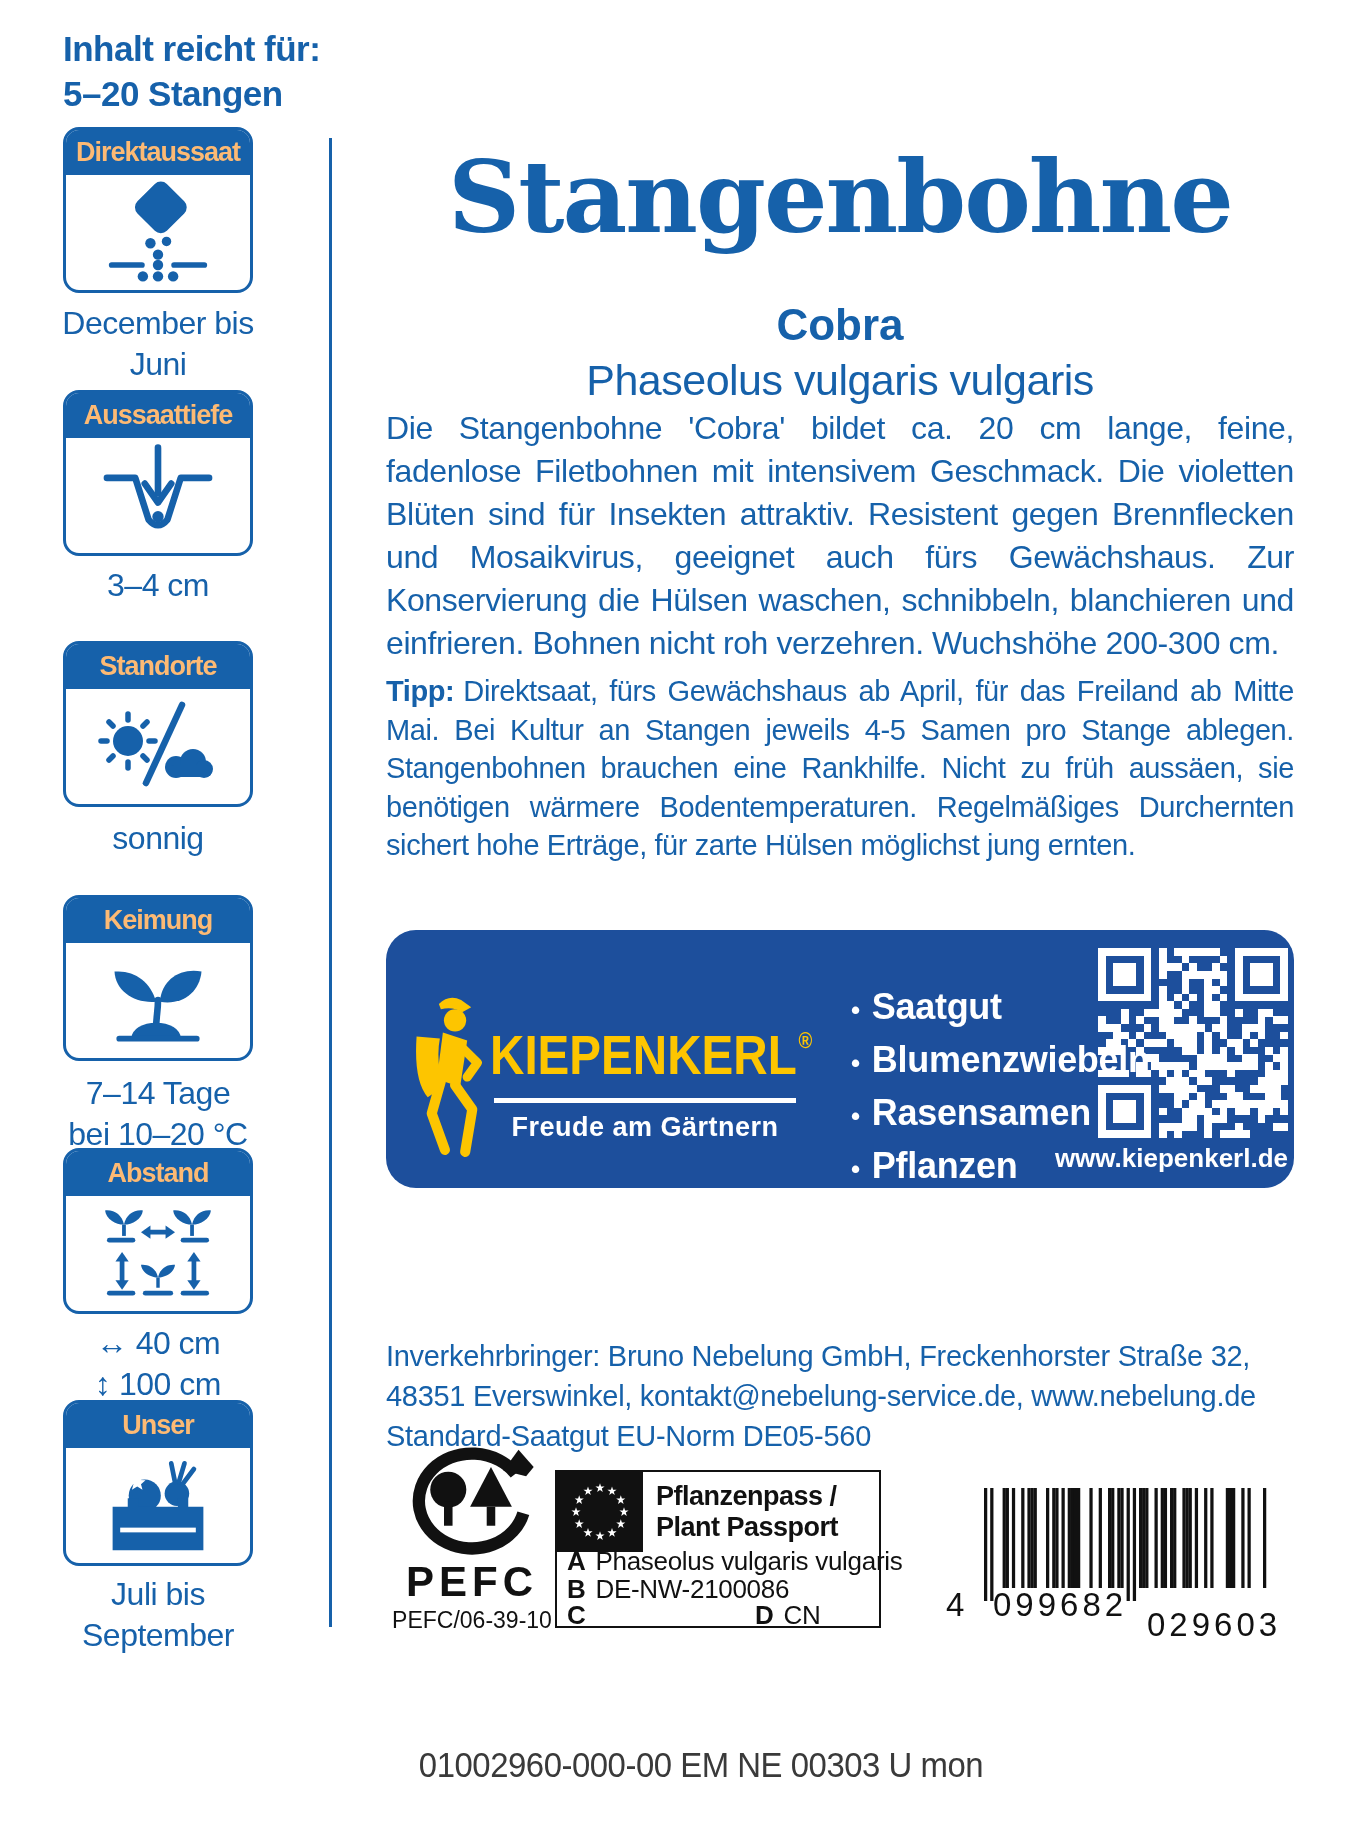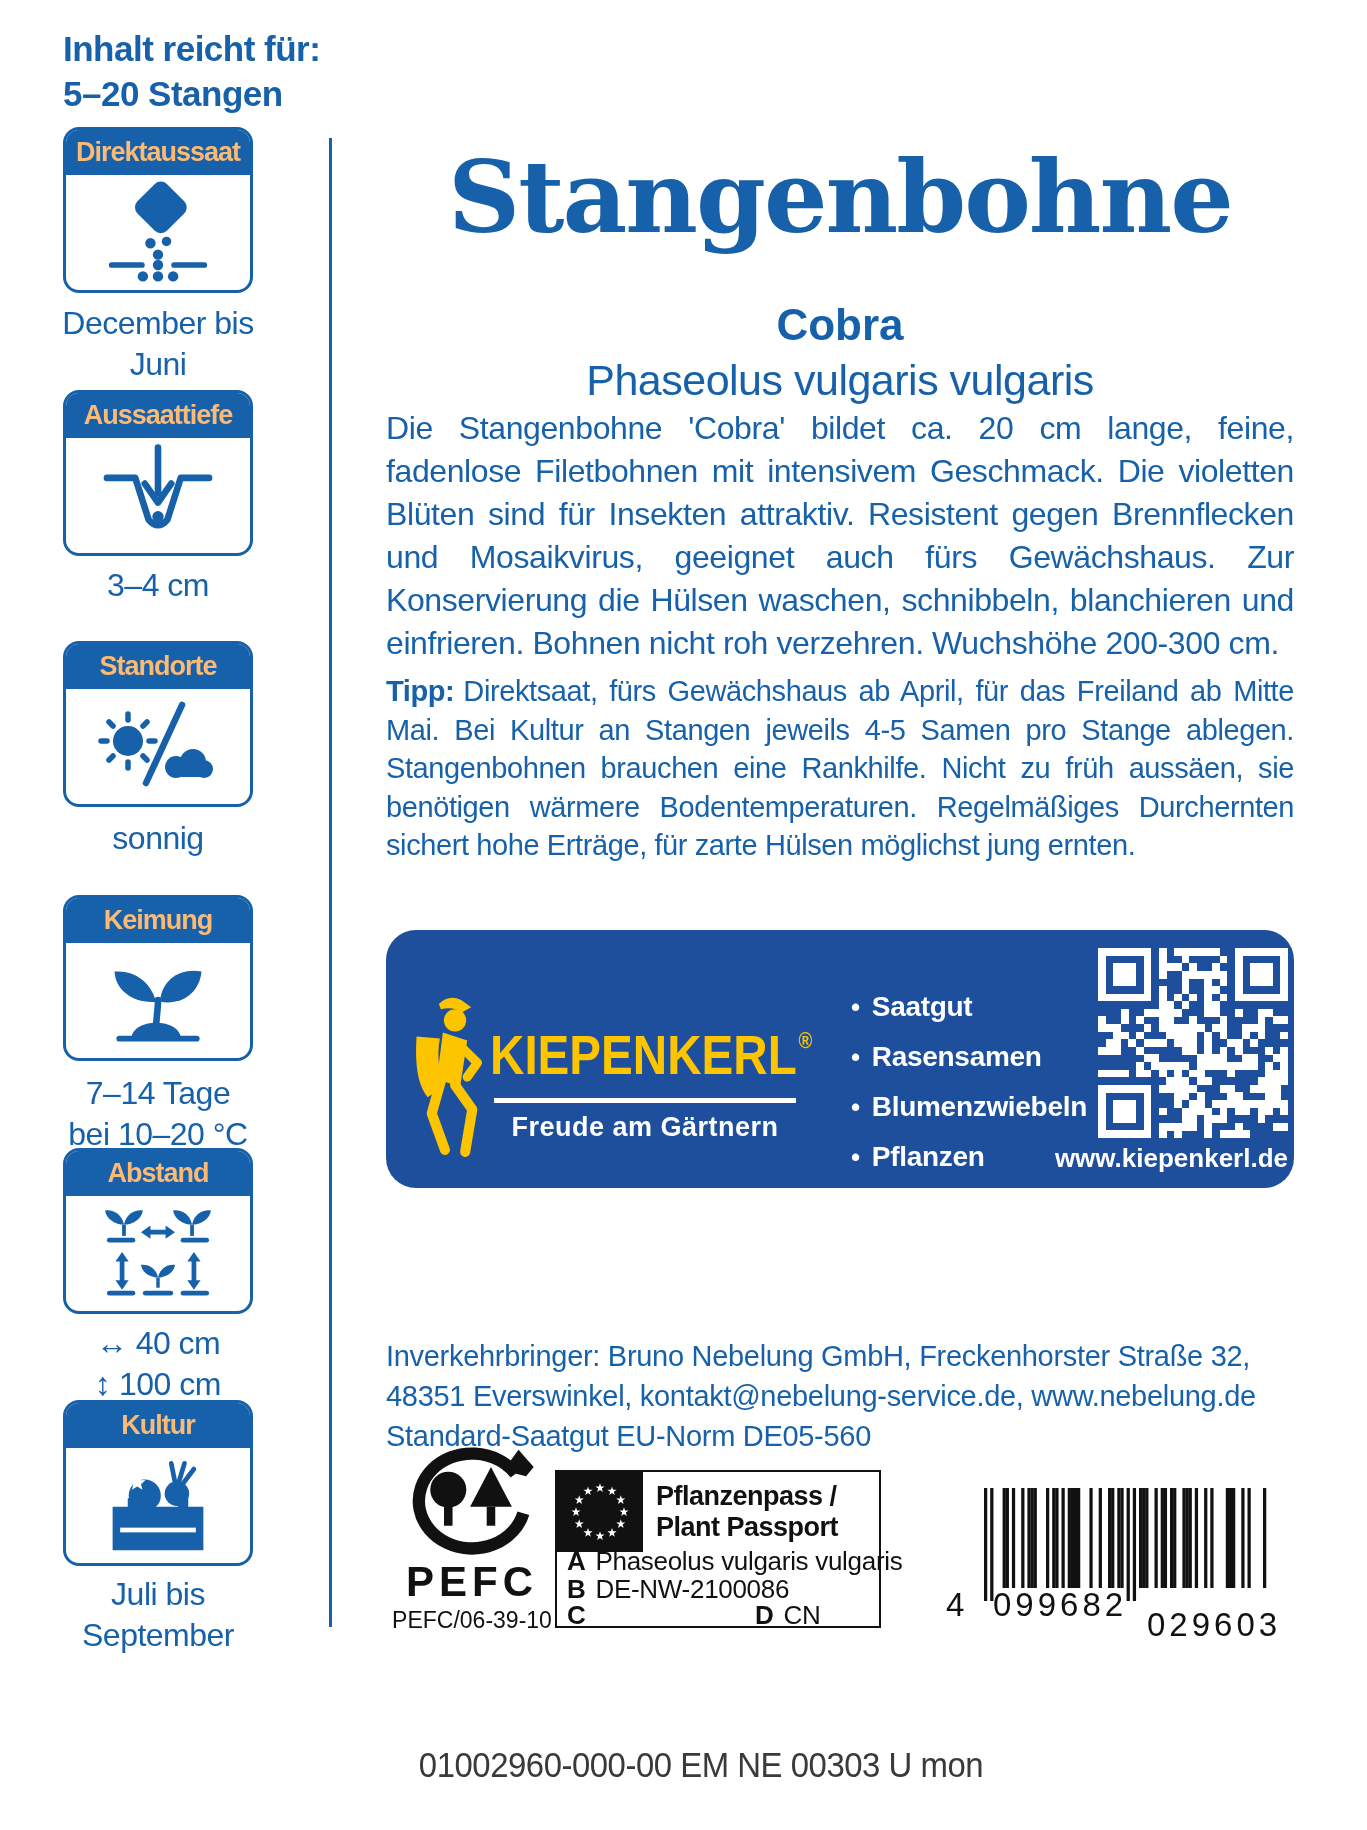--- a/index.html
+++ b/index.html
@@ -46,21 +46,21 @@
   .banner{position:absolute;left:386px;top:930px;width:908px;height:258px;
       background:var(--banner);border-radius:30px;color:#fff;}
   .man{position:absolute;left:28px;top:66px;width:74px;height:164px;color:var(--yellow);}
   .brandrow{position:absolute;left:104px;top:92px;font-size:56px;font-weight:bold;
       color:var(--yellow);white-space:nowrap;transform:scaleX(.85);transform-origin:left top;}
   .reg{font-size:22px;position:relative;top:-26px;margin-left:2px;}
   .rule{position:absolute;left:108px;top:168px;width:302px;height:5px;background:#fff;}
   .slogan{position:absolute;left:108px;top:182px;width:302px;text-align:center;
       font-size:27px;font-weight:bold;letter-spacing:0.5px;}
   .products{position:absolute;left:465px;top:52px;margin:0;padding:0;list-style:none;}
-  .products li{font-size:28px;font-weight:bold;line-height:49px;letter-spacing:-0.3px;}
+  .products li{font-size:36px;font-weight:bold;line-height:49px;letter-spacing:-0.3px;}
   .products li::before{content:"•";margin-right:12px;font-size:26px;}
   .qr{position:absolute;left:712px;top:18px;width:190px;height:190px;}
   .website{position:absolute;left:600px;top:213px;width:302px;text-align:right;
       font-size:26px;font-weight:bold;}
 
   
   .quality{position:absolute;left:386px;top:1218px;width:908px;margin:0;font-size:30px;
       line-height:44px;letter-spacing:-0.3px;text-align:justify;}
   .distrib{position:absolute;left:386px;top:1336px;font-size:29px;line-height:40px;
       letter-spacing:-0.3px;}
@@ -219,21 +219,21 @@
           <rect x="84" y="96" width="30" height="5" rx="2.5"></rect>
       </svg>
     </div>
   </div>
   <div class="scap" style="top:1323px">
     <div>↔ 40 cm</div>
     <div>↕ 100 cm</div>
   </div>
 
   <div class="sbox" style="top:1400px">
-    <div class="sbox-h">Kultur</div>
+    <div class="sbox-h">Unser</div>
     <div class="sbox-b">
       <svg width="126" height="104" viewBox="0 0 120 110" fill="currentColor">
         <circle cx="46" cy="46" r="17"></circle>
         <polygon points="38,24 40.6,29.6 46.8,30 42,34 43.6,40 38,36.6 32.4,40 34,34 29.2,30 35.4,29.6" fill="#fff"></polygon>
         <circle cx="80" cy="44" r="13"></circle>
         <g fill="none" stroke="currentColor" stroke-width="5" stroke-linecap="round">
           <line x1="82" y1="32" x2="88" y2="12"></line>
             <line x1="86" y1="34" x2="98" y2="18"></line>
             <line x1="78" y1="32" x2="74" y2="12"></line>
         </g>
@@ -263,22 +263,22 @@
       <path d="M28,36 L52,44 L45,90 L22,82 Z"></path>
       <path d="M48,52 L62,66 L52,80" fill="none" stroke="currentColor" stroke-width="9" stroke-linecap="round" stroke-linejoin="round"></path>
       <path d="M40,88 L57,112 L50,154" fill="none" stroke="currentColor" stroke-width="10" stroke-linecap="round" stroke-linejoin="round"></path>
       <path d="M26,84 L17,116 L30,152" fill="none" stroke="currentColor" stroke-width="10" stroke-linecap="round" stroke-linejoin="round"></path>
     </svg>
     <div class="brandrow"><span>KIEPENKERL</span><span class="reg">®</span></div>
     <div class="rule"></div>
     <div class="slogan">Freude am Gärtnern</div>
     <ul class="products">
       <li>Saatgut</li>
+      <li>Blumenzwiebeln</li>
       <li>Rasensamen</li>
-      <li>Blumenzwiebeln</li>
       <li>Pflanzen</li>
     </ul>
     <div class="qr" id="qr"><svg viewBox="0 0 25 25" width="190" height="190" shape-rendering="crispEdges">
           <rect x="0" y="0" width="1.03" height="1.03" fill="#fff"></rect>
           <rect x="1" y="0" width="1.03" height="1.03" fill="#fff"></rect>
           <rect x="2" y="0" width="1.03" height="1.03" fill="#fff"></rect>
           <rect x="3" y="0" width="1.03" height="1.03" fill="#fff"></rect>
           <rect x="4" y="0" width="1.03" height="1.03" fill="#fff"></rect>
           <rect x="5" y="0" width="1.03" height="1.03" fill="#fff"></rect>
           <rect x="6" y="0" width="1.03" height="1.03" fill="#fff"></rect>

